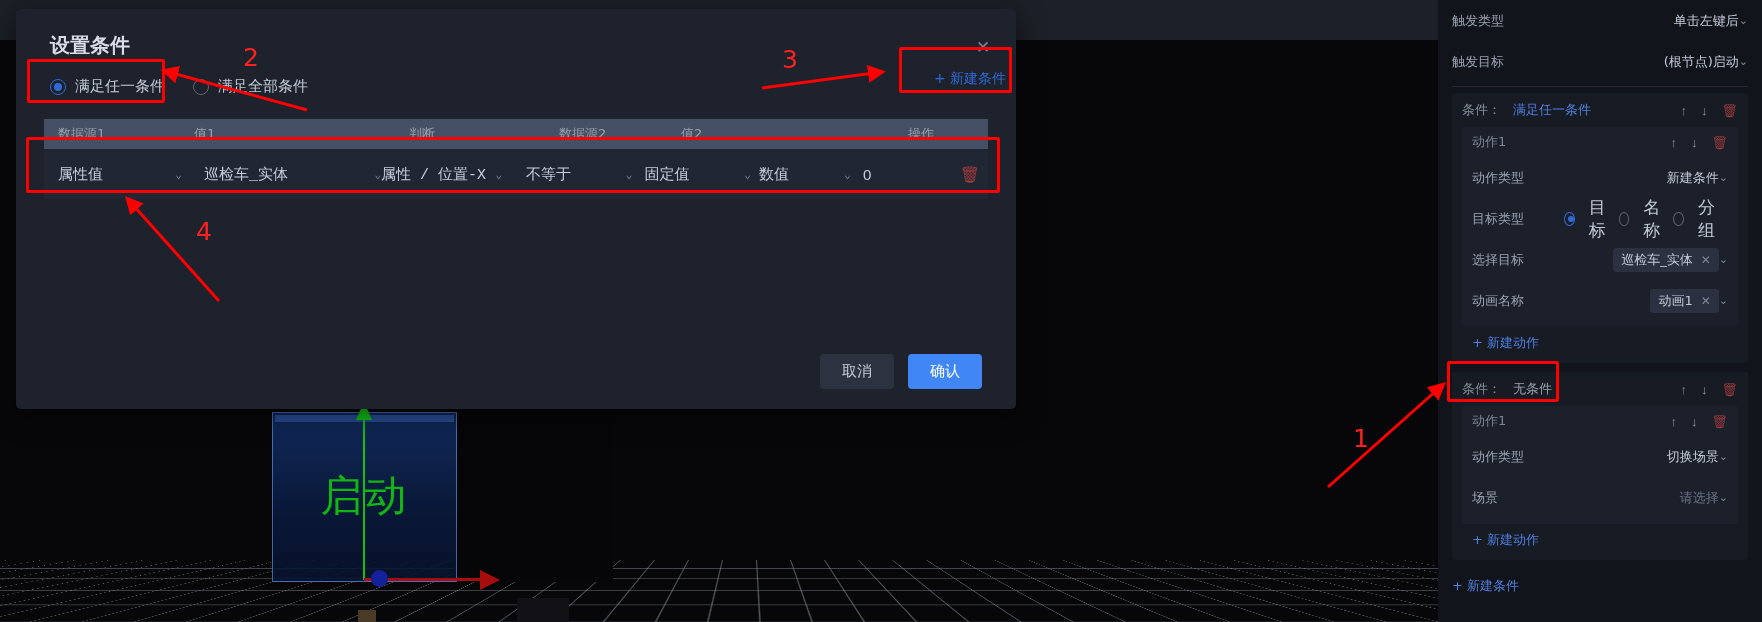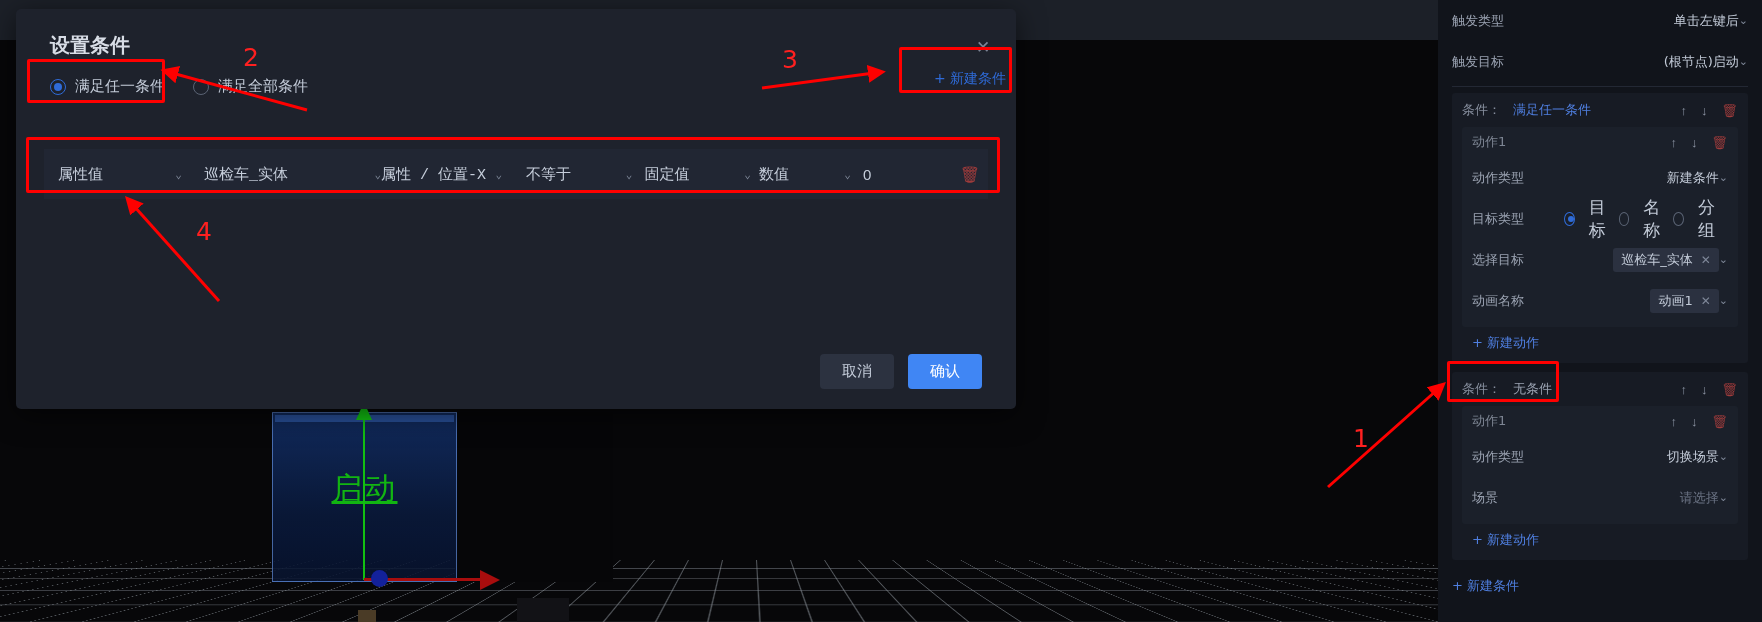--- a/index.html
+++ b/index.html
@@ -22,21 +22,21 @@
            transform: perspective(260px) rotateX(66deg); transform-origin: 50% 0%;
            opacity: .75; }
   .panel3d { position: absolute; border: 1px solid rgba(120,170,255,.55);
              background: linear-gradient(180deg, rgba(18,44,96,.95) 0%, rgba(10,26,60,.9) 60%, rgba(8,20,48,.85) 100%); }
   .panel3d.left  { left: 272px; top: 412px; width: 185px; height: 170px; }
   .panel3d.right { left: 613px; top: 412px; width: 185px; height: 170px;
                    border-color: rgba(90,140,220,.45); }
   .panel3d .cap { position: absolute; left: 2px; right: 2px; top: 2px; height: 7px;
                   background: rgba(60,110,200,.55); }
   .panel3d .lbl { position: absolute; left: 0; right: 0; top: 55px; text-align: center;
-                  font-size: 31px; letter-spacing: 2px; font-family: "DejaVu Sans", sans-serif; text-decoration: underline; }
+                  font-size: 42px; letter-spacing: 2px; font-family: "DejaVu Sans", sans-serif; }
   .panel3d.left  .lbl { color: #12b512; }
   .panel3d.right .lbl { color: #8d1414; }
   .darkbox { position: absolute; left: 455px; top: 412px; width: 158px; height: 170px; background: #060608; }
   .axis-y { position: absolute; left: 363px; top: 418px; width: 2px; height: 162px; background: #12c012; }
   .axis-y:before { content: ""; position: absolute; left: -7px; top: -16px;
                    border-left: 8px solid transparent; border-right: 8px solid transparent;
                    border-bottom: 18px solid #12c012; }
   .axis-x { position: absolute; left: 364px; top: 578px; width: 118px; height: 3px; background: #a80d0d; }
   .axis-x:before { content: ""; position: absolute; left: 116px; top: -8px;
                    border-top: 10px solid transparent; border-bottom: 10px solid transparent;
@@ -163,20 +163,28 @@
         <span class="t">满足任一条件</span>
       </div>
       <div class="radio">
         <span class="dot"></span>
         <span class="t">满足全部条件</span>
       </div>
     </div>
 
     <div class="newcond-btn">+ 新建条件</div>
 
+    <div class="tbl-head">
+      <div class="c" style="width:150px; padding-left:14px;">数据源1</div>
+      <div class="c" style="width:215px;">值1</div>
+      <div class="c" style="width:150px;">判断</div>
+      <div class="c" style="width:122px;">数据源2</div>
+      <div class="c" style="width:181px;">值2</div>
+      <div class="c" style="flex:1; text-align:center; padding-right:8px;">操作</div>
+    </div>
 
     <div class="tbl-row">
       <div class="cell-sel" style="width:128px; margin-left:14px;">
         <span>属性值</span>
         <span class="chev">⌄</span>
       </div>
       <div class="cell-sel" style="width:183px; margin-left:22px;">
         <span>巡检车_实体</span>
         <span class="chev">⌄</span>
       </div>

